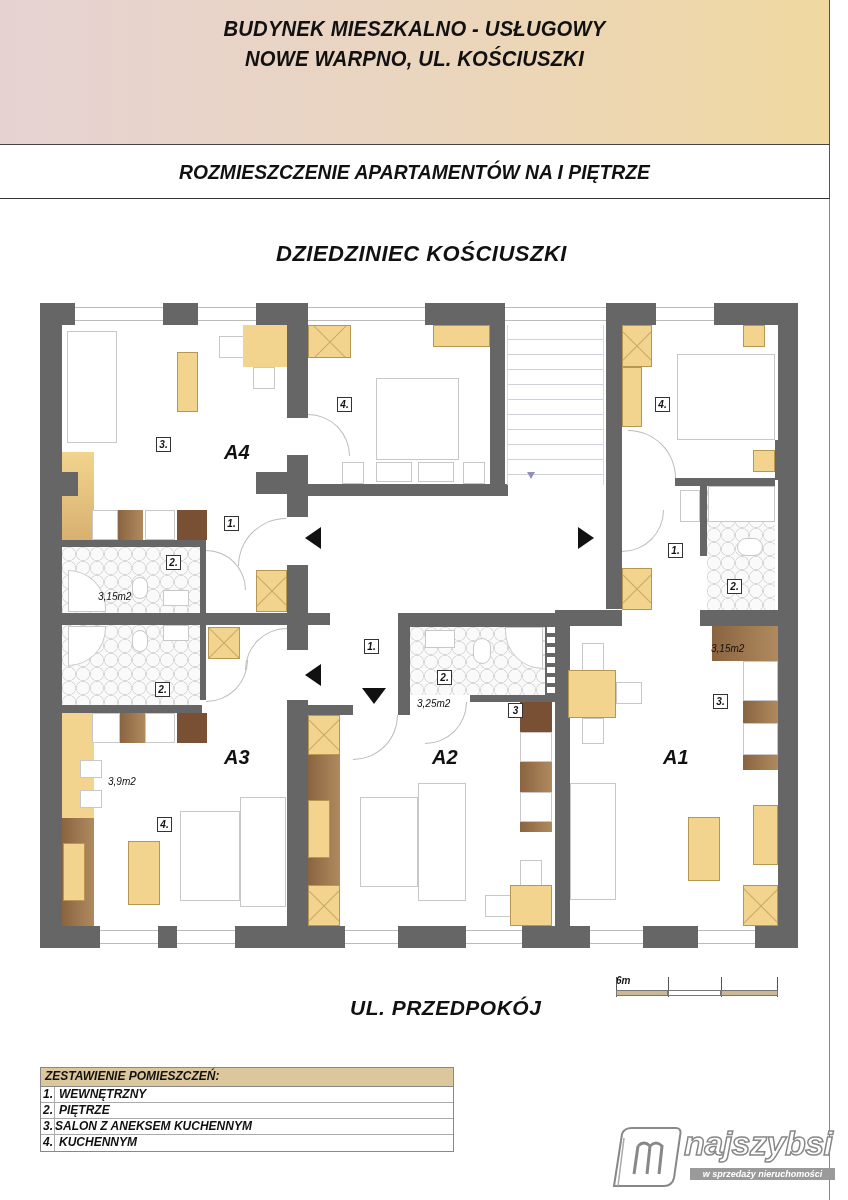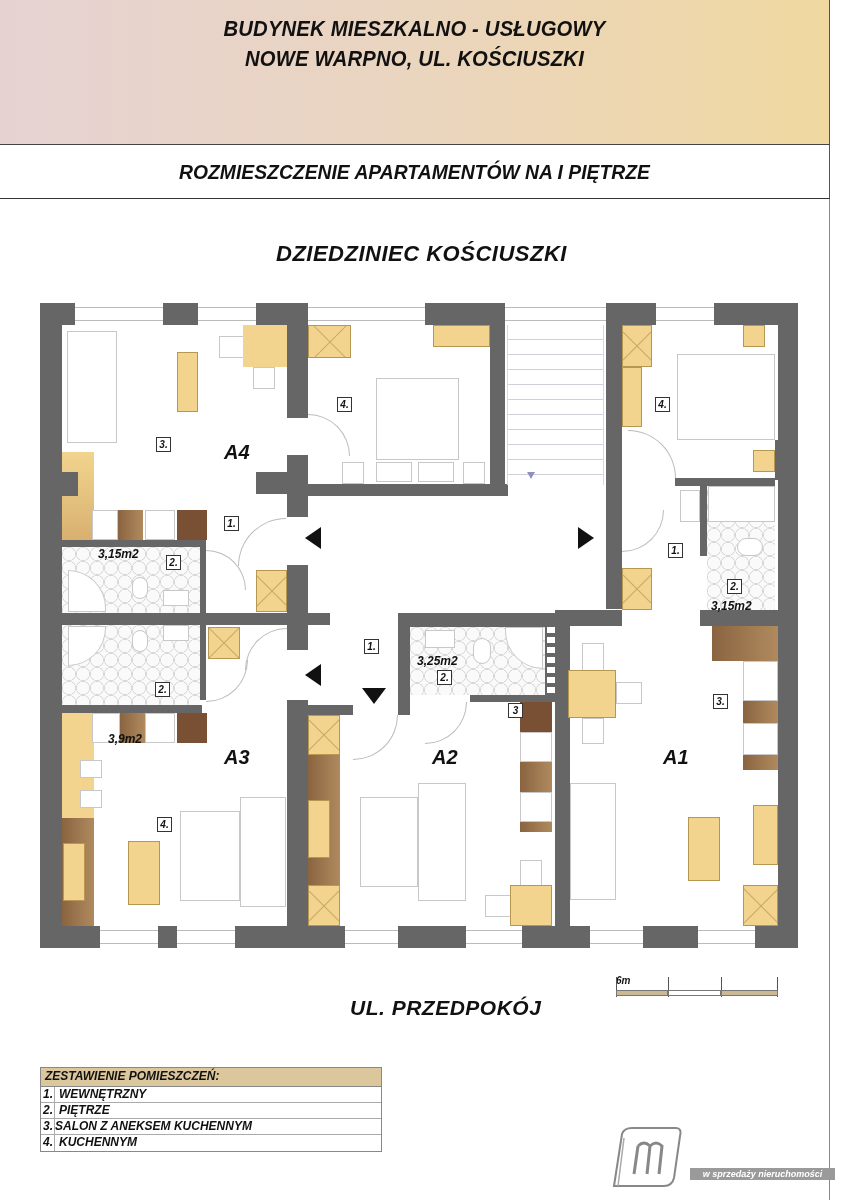--- a/index.html
+++ b/index.html
@@ -17,27 +17,27 @@
   .woodx::before, .woodx::after { content: ""; position: absolute; left: 50%; top: 50%; width: 150%; height: 1px; background: #c9a868; transform-origin: center; }
   .woodx::before { transform: translate(-50%,-50%) rotate(45deg); }
   .woodx::after { transform: translate(-50%,-50%) rotate(-45deg); }
   .brown { background: linear-gradient(90deg, #8a6440, #b08a5e); position: absolute; }
   .darkbrown { background: #7a5035; position: absolute; }
   .furn { border: 1px solid #c8c8c8; background: #fff; position: absolute; }
   .tile { position: absolute; background-color: #fafafa; background-image: radial-gradient(circle at 50% 50%, transparent 6px, #d6d6d6 6.5px, transparent 7.5px); background-size: 14px 14px; }
   .window { position: absolute; background: #fff; border-top: 1px solid #bbb; border-bottom: 1px solid #bbb; }
   .num-box { position: absolute; width: 15px; height: 15px; border: 1px solid #333; background: #fff; font-size: 10px; font-weight: bold; font-style: italic; text-align: center; line-height: 13px; color: #111; }
   .apt-label { position: absolute; font-weight: bold; font-style: italic; font-size: 20px; color: #111; }
-  .area-label { position: absolute; font-weight: bold; font-style: italic; font-size: 12px; color: #111; }
+  .area-label { position: absolute; font-weight: normal; font-style: italic; font-size: 10px; color: #111; margin-top: 44px; }
   .arrow-left { position: absolute; width: 0; height: 0; border-top: 11px solid transparent; border-bottom: 11px solid transparent; border-right: 16px solid #111; }
   .arrow-right { position: absolute; width: 0; height: 0; border-top: 11px solid transparent; border-bottom: 11px solid transparent; border-left: 16px solid #111; }
   .arrow-down { position: absolute; width: 0; height: 0; border-left: 12px solid transparent; border-right: 12px solid transparent; border-top: 16px solid #111; }
   .door-arc { position: absolute; border: 1px solid #bbb; }
   .stairs { position: absolute; background-image: repeating-linear-gradient(180deg, transparent 0, transparent 14px, #d0d0dc 14px, #d0d0dc 15px); }
-  .legend { left: 40px; top: 1067px; width: 342px; border: 1px solid #888; }
+  .legend { left: 40px; top: 1067px; width: 414px; border: 1px solid #888; }
   .legend-head { background: #dcc79c; font-weight: bold; font-style: italic; font-size: 12px; padding: 1px 4px; border-bottom: 1px solid #888; height: 19px; color: #111; }
   .legend-row { display: flex; font-weight: bold; font-style: italic; font-size: 12px; height: 16px; line-height: 15px; border-bottom: 1px solid #aaa; color: #111; }
   .legend-row:last-child { border-bottom: none; }
   .legend-num { width: 14px; padding-left: 2px; border-right: 1px solid #aaa; }
   .legend-label { padding-left: 4px; }
   .scale { left: 616px; top: 975px; width: 162px; }
   .logo { left: 610px; top: 1122px; width: 230px; height: 68px; }
 </style>
 </head>
 <body>
@@ -276,14 +276,15 @@
     <span class="legend-label">KUCHENNYM</span>
   </div>
 </div>
 
 <div class="abs logo">
   <svg width="72" height="62" viewBox="0 0 72 62" style="position:absolute; left:0; top:4px;">
     <path d="M4 60 L12 8 Q14 2 22 2 L66 2 Q72 2 70 10 L64 52 Q62 60 54 60 Z" fill="#fff" stroke="#888" stroke-width="2"></path>
     <path d="M8 60 L14 12" stroke="#aaa" stroke-width="1.5" fill="none"></path>
     <path d="M24 48 L28 20 M28 20 Q34 14 40 20 L37 48 M40 20 Q46 14 52 20 L49 48" stroke="#888" stroke-width="3" fill="none"></path>
   </svg>
+  <div style="position:absolute; left:74px; top:2px; font-size:34px; font-weight:bold; font-style:italic; color:#fff; -webkit-text-stroke:1.5px #888; letter-spacing:-0.5px;">najszybsi</div>
   <div style="position:absolute; left:80px; top:46px; width:145px; height:12px; background:#9a9a9a; color:#fff; font-size:9px; font-style:italic; font-weight:bold; line-height:12px; text-align:center;">w sprzedaży nieruchomości</div>
 </div>
 
 </body></html>

